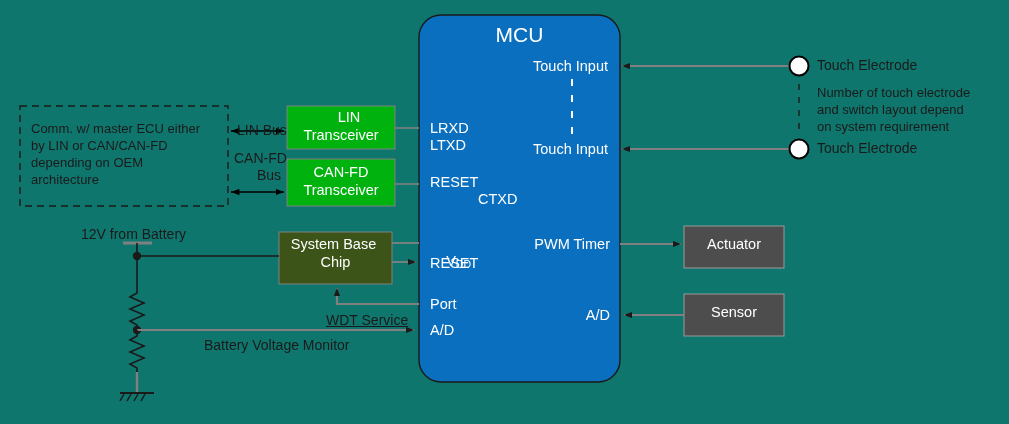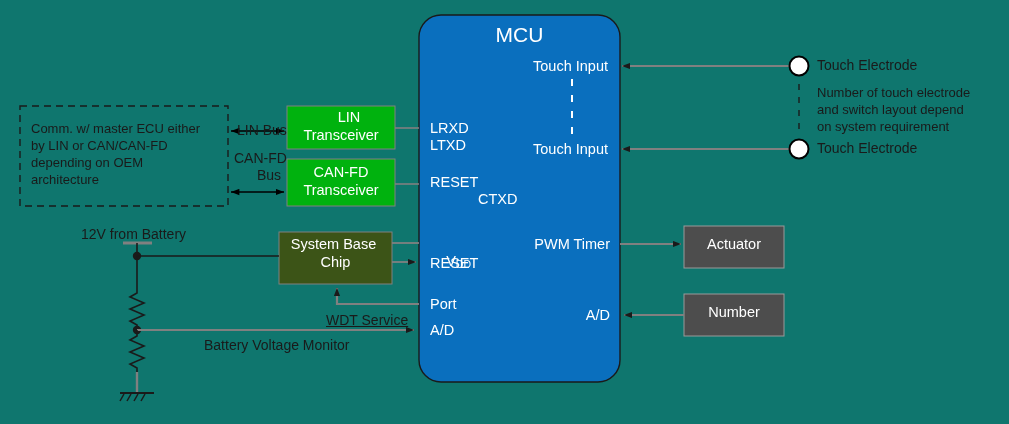--- a/index.html
+++ b/index.html
@@ -88,21 +88,21 @@
   <div class="lbl blk-txt" style="left:287px;top:109px;width:124px;font-size:14.5px;">LIN</div>
   <div class="lbl blk-txt" style="left:287px;top:127px;width:108px;font-size:14.5px;">Transceiver</div>
 
   <div class="lbl blk-txt" style="left:287px;top:164px;width:108px;font-size:14.5px;">CAN-FD</div>
   <div class="lbl blk-txt" style="left:287px;top:182px;width:108px;font-size:14.5px;">Transceiver</div>
 
   <div class="lbl blk-txt" style="left:271px;top:236px;width:125px;font-size:14.5px;">System Base</div>
   <div class="lbl blk-txt" style="left:279px;top:254px;width:113px;font-size:14.5px;">Chip</div>
 
   <div class="lbl blk-txt" style="left:684px;top:236px;width:100px;font-size:14.5px;">Actuator</div>
-  <div class="lbl blk-txt" style="left:684px;top:304px;width:100px;font-size:14.5px;">Number</div>
+  <div class="lbl blk-txt" style="left:684px;top:304px;width:100px;font-size:14.5px;">Sensor</div>
 
   <div class="lbl dark" style="left:31px;top:120px;width:195px;font-size:13px;line-height:1.32;">Comm. w/ master ECU either
 by LIN or CAN/CAN-FD
 depending on OEM
 architecture</div>
 
   <div class="mcu-pin" style="left:430px;top:120px;">LRXD</div>
   <div class="mcu-pin" style="left:430px;top:137px;">LTXD</div>
   <div class="mcu-pin" style="left:430px;top:174px;">RESET</div>
   <div class="mcu-pin" style="left:434px;top:191px;margin-left:44px;">CTXD</div>

